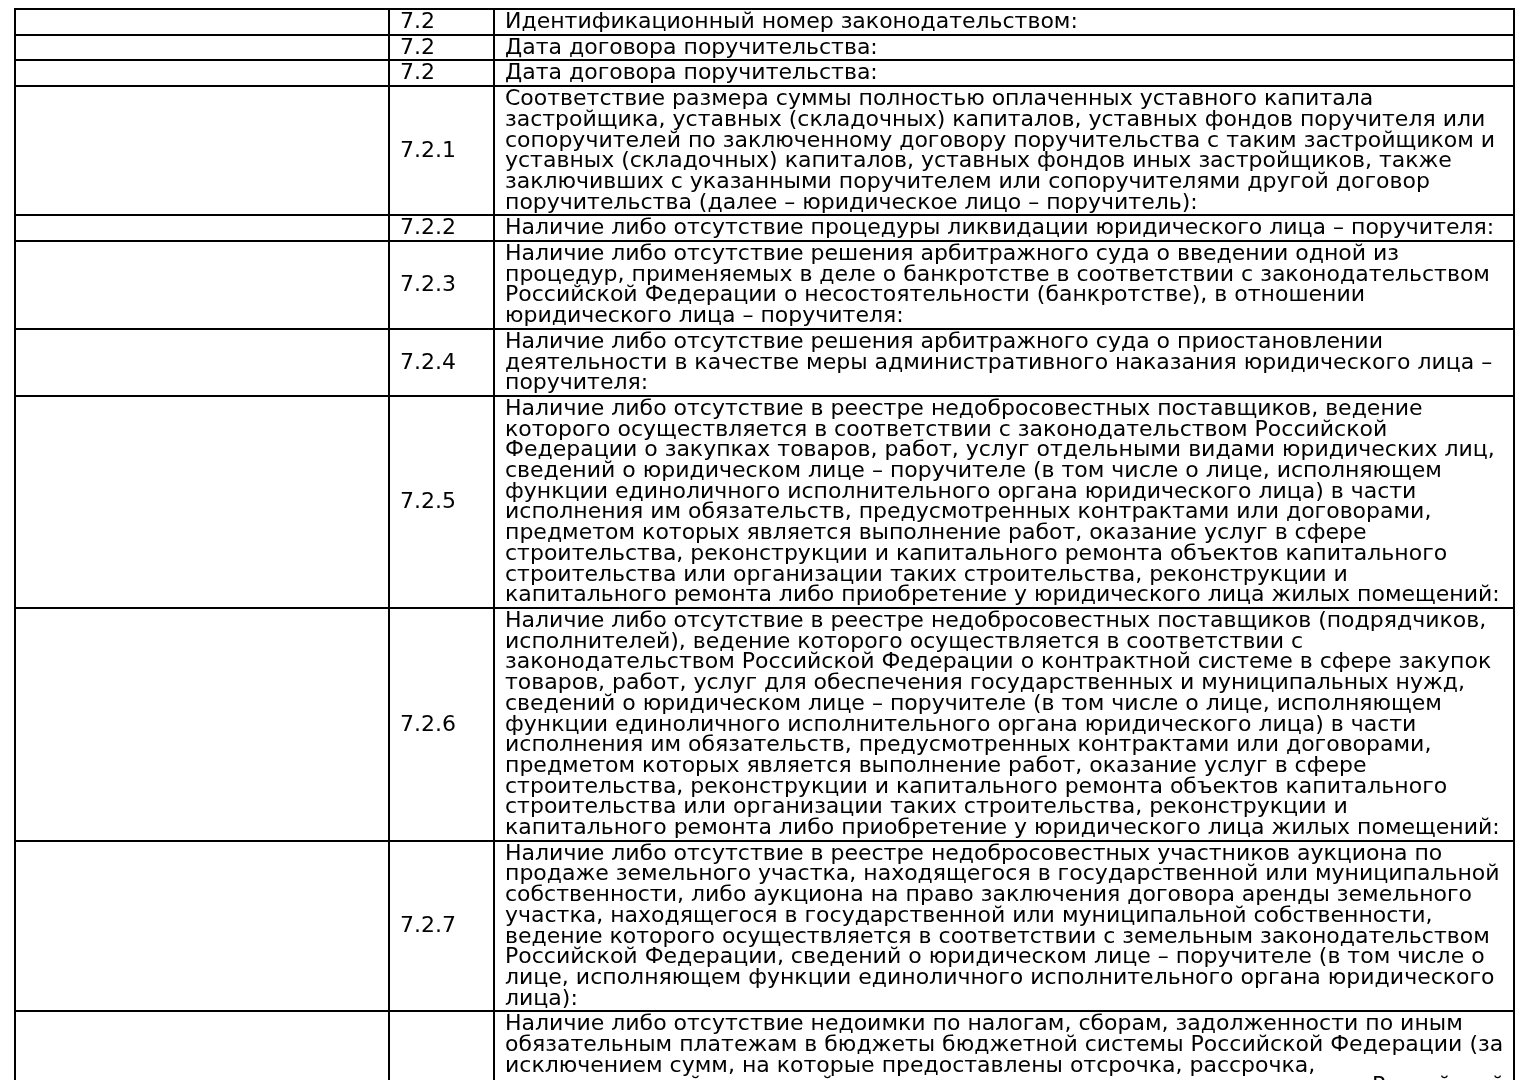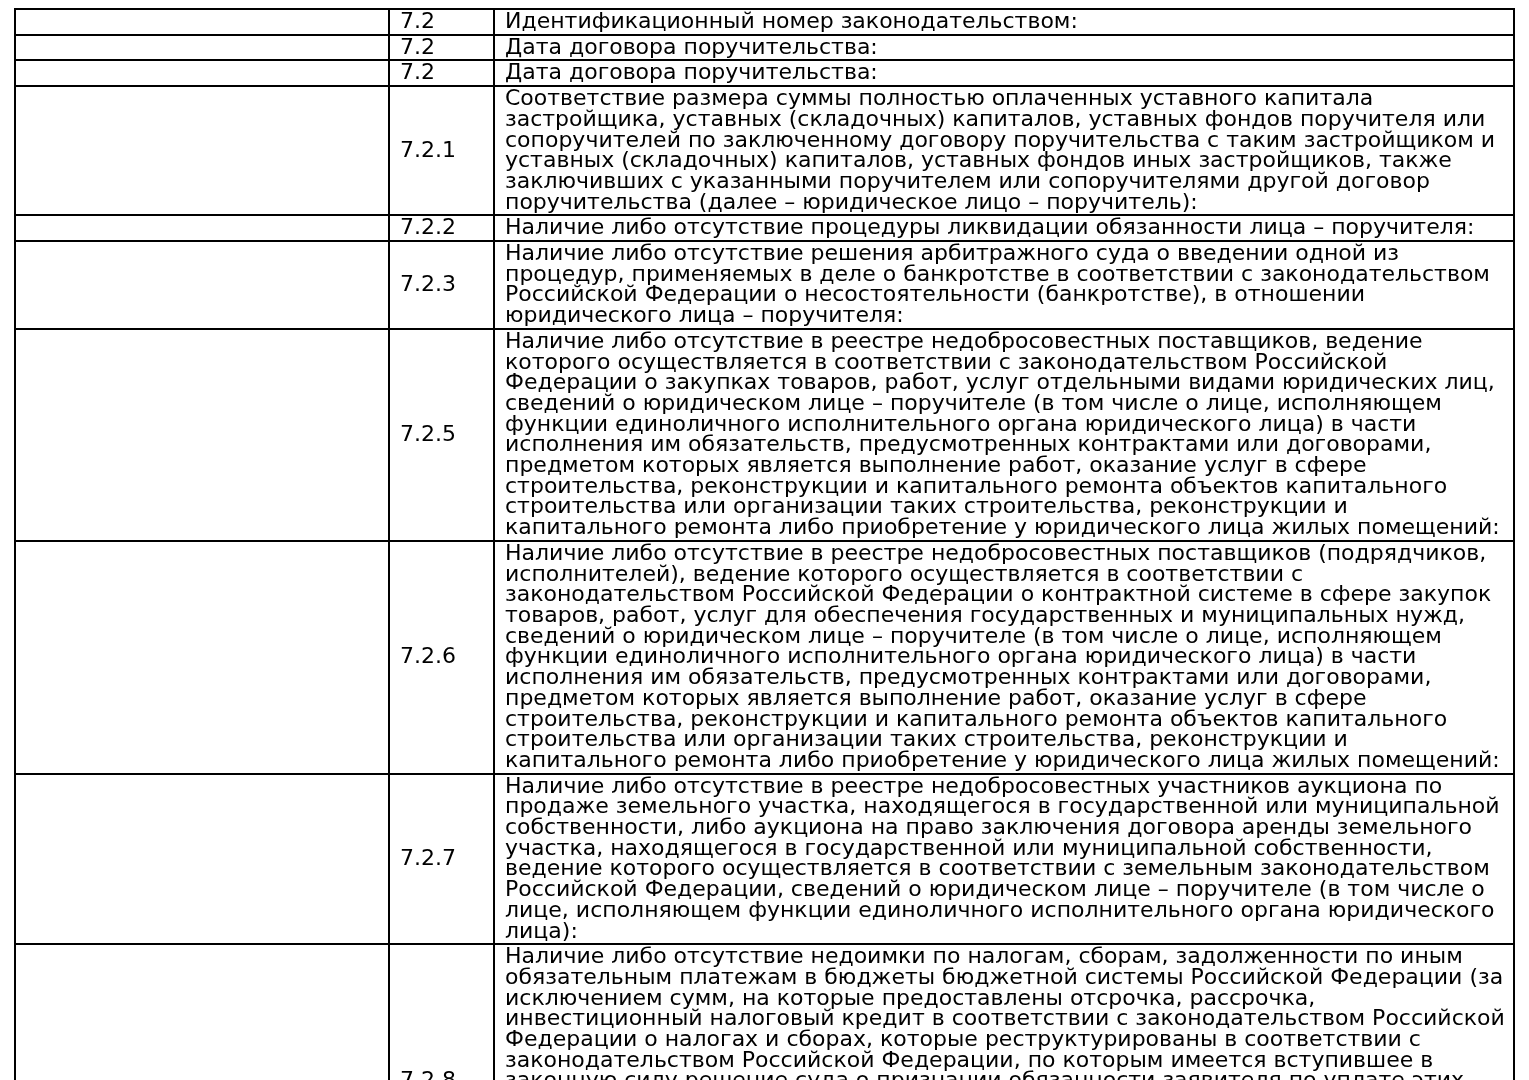--- a/index.html
+++ b/index.html
@@ -67,26 +67,31 @@
       <td class="txt">Дата договора поручительства:</td>
     </tr>
     <tr>
       <td class="blank"></td>
       <td class="num">7.2.1</td>
       <td class="txt">Соответствие размера суммы полностью оплаченных уставного капитала застройщика, уставных (складочных) капиталов, уставных фондов поручителя или сопоручителей по заключенному договору поручительства с таким застройщиком и уставных (складочных) капиталов, уставных фондов иных застройщиков, также заключивших с указанными поручителем или сопоручителями другой договор поручительства (далее – юридическое лицо – поручитель):</td>
     </tr>
     <tr>
       <td class="blank"></td>
       <td class="num">7.2.2</td>
-      <td class="txt">Наличие либо отсутствие процедуры ликвидации обязанности лица – поручителя:</td>
+      <td class="txt">Наличие либо отсутствие процедуры ликвидации юридического лица – поручителя:</td>
     </tr>
     <tr>
       <td class="blank"></td>
       <td class="num">7.2.3</td>
       <td class="txt">Наличие либо отсутствие решения арбитражного суда о введении одной из процедур, применяемых в деле о банкротстве в соответствии с законодательством Российской Федерации о несостоятельности (банкротстве), в отношении юридического лица – поручителя:</td>
+    </tr>
+    <tr>
+      <td class="blank"></td>
+      <td class="num">7.2.4</td>
+      <td class="txt">Наличие либо отсутствие решения арбитражного суда о приостановлении деятельности в качестве меры административного наказания юридического лица – поручителя:</td>
     </tr>
     <tr>
       <td class="blank"></td>
       <td class="num">7.2.5</td>
       <td class="txt">Наличие либо отсутствие в реестре недобросовестных поставщиков, ведение которого осуществляется в соответствии с законодательством Российской Федерации о закупках товаров, работ, услуг отдельными видами юридических лиц, сведений о юридическом лице – поручителе (в том числе о лице, исполняющем функции единоличного исполнительного органа юридического лица) в части исполнения им обязательств, предусмотренных контрактами или договорами, предметом которых является выполнение работ, оказание услуг в сфере строительства, реконструкции и капитального ремонта объектов капитального строительства или организации таких строительства, реконструкции и капитального ремонта либо приобретение у юридического лица жилых помещений:</td>
     </tr>
     <tr>
       <td class="blank"></td>
       <td class="num">7.2.6</td>
       <td class="txt">Наличие либо отсутствие в реестре недобросовестных поставщиков (подрядчиков, исполнителей), ведение которого осуществляется в соответствии с законодательством Российской Федерации о контрактной системе в сфере закупок товаров, работ, услуг для обеспечения государственных и муниципальных нужд, сведений о юридическом лице – поручителе (в том числе о лице, исполняющем функции единоличного исполнительного органа юридического лица) в части исполнения им обязательств, предусмотренных контрактами или договорами, предметом которых является выполнение работ, оказание услуг в сфере строительства, реконструкции и капитального ремонта объектов капитального строительства или организации таких строительства, реконструкции и капитального ремонта либо приобретение у юридического лица жилых помещений:</td>

